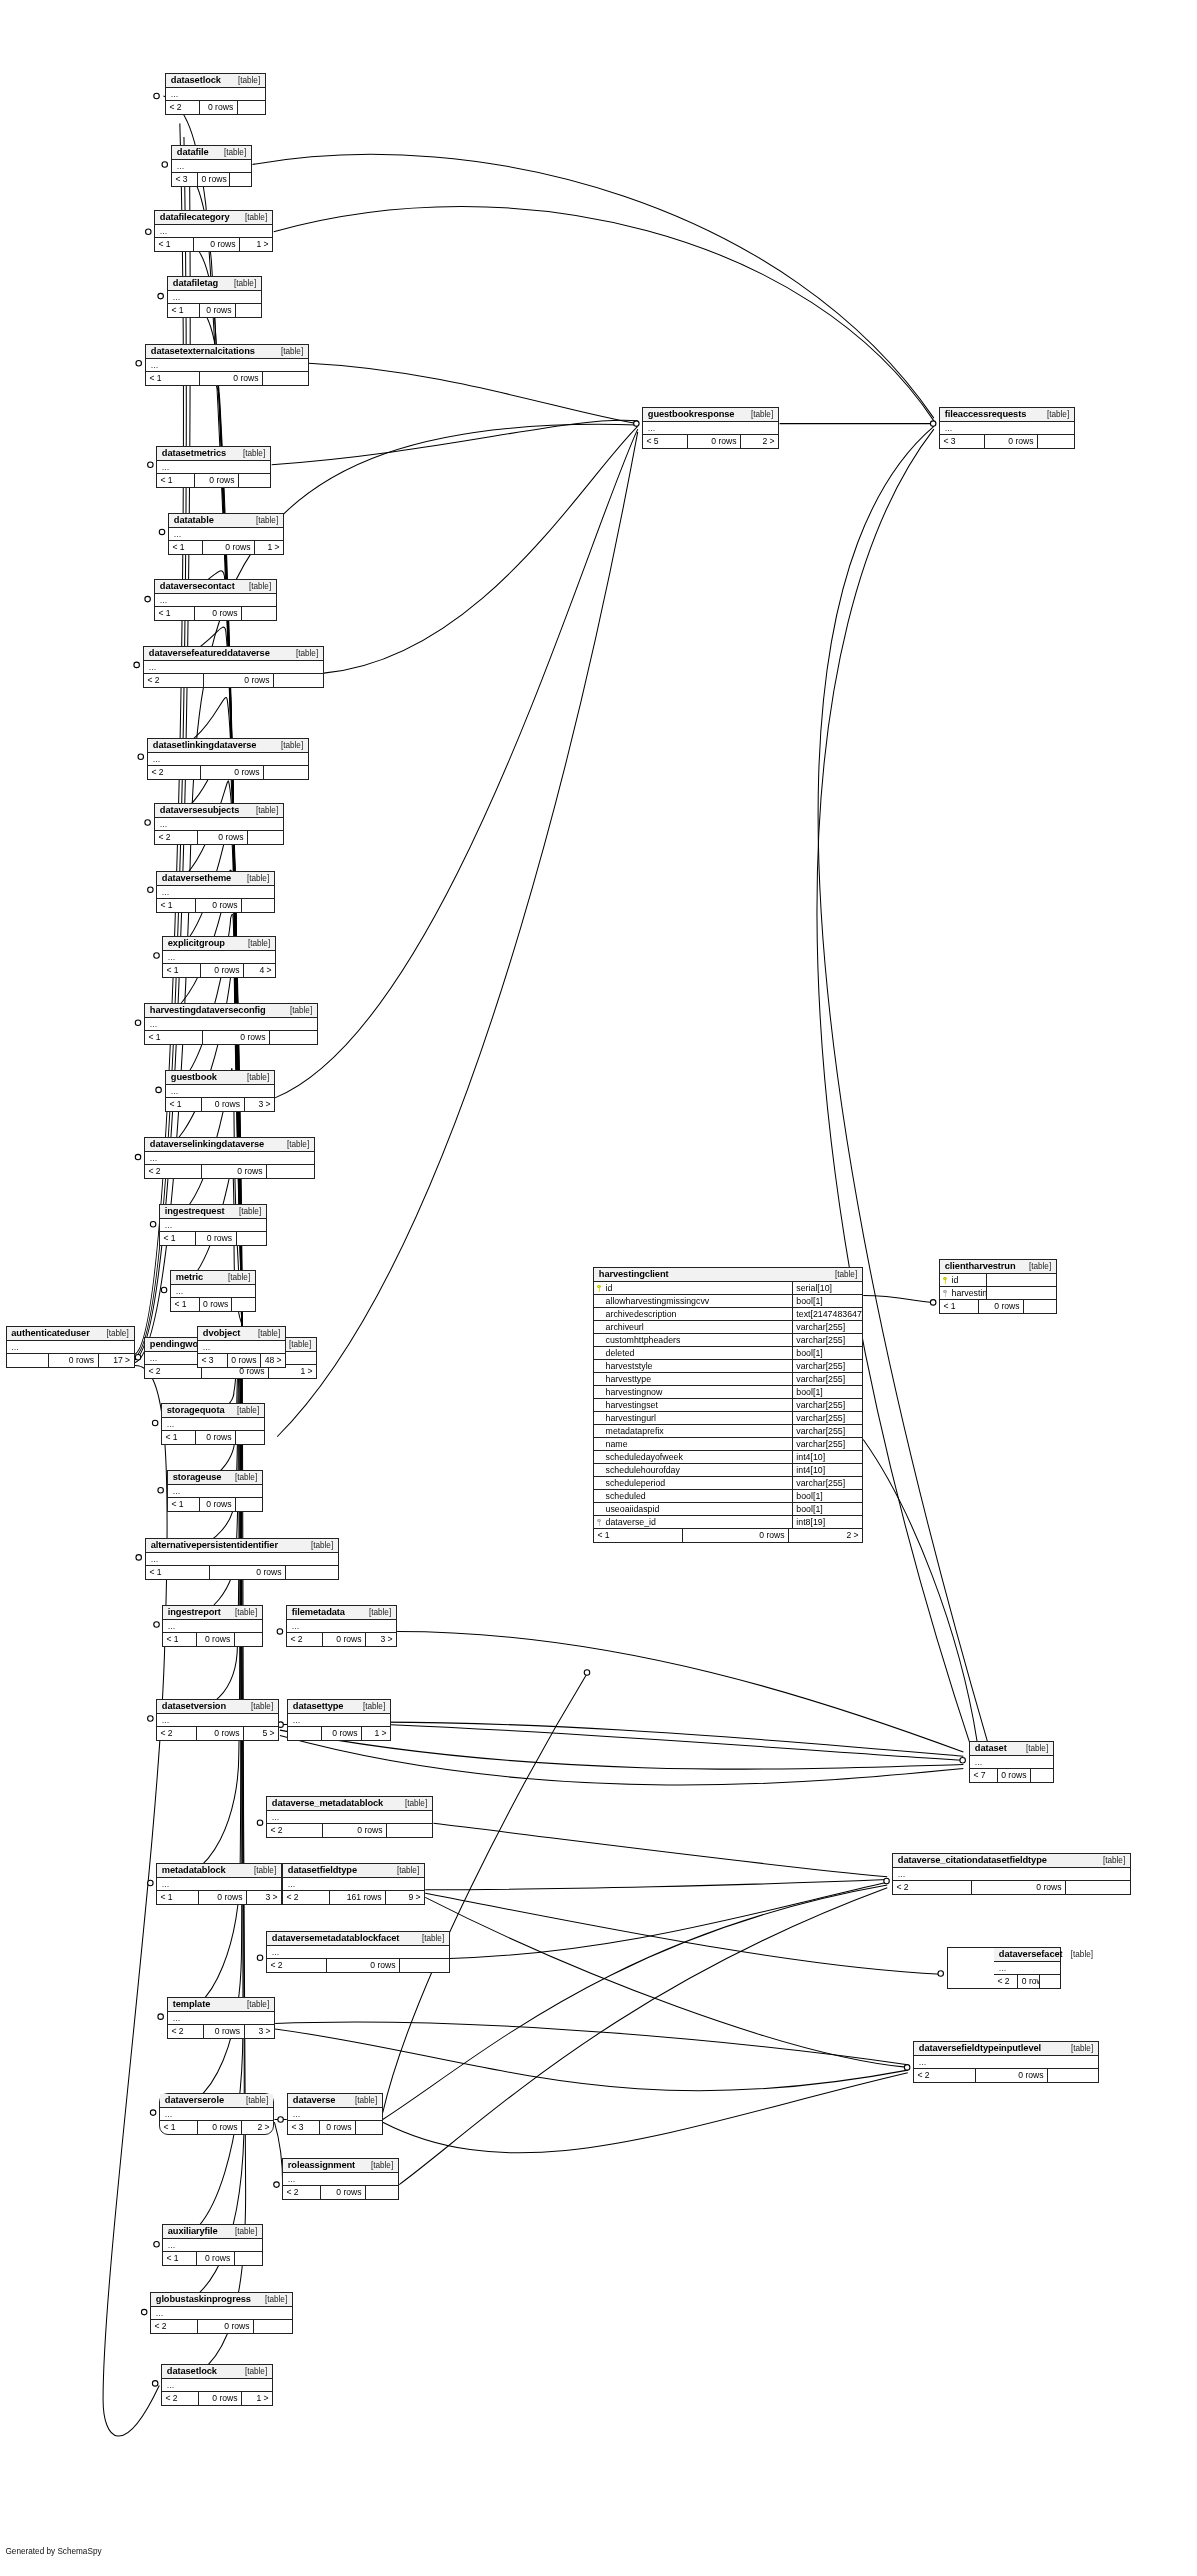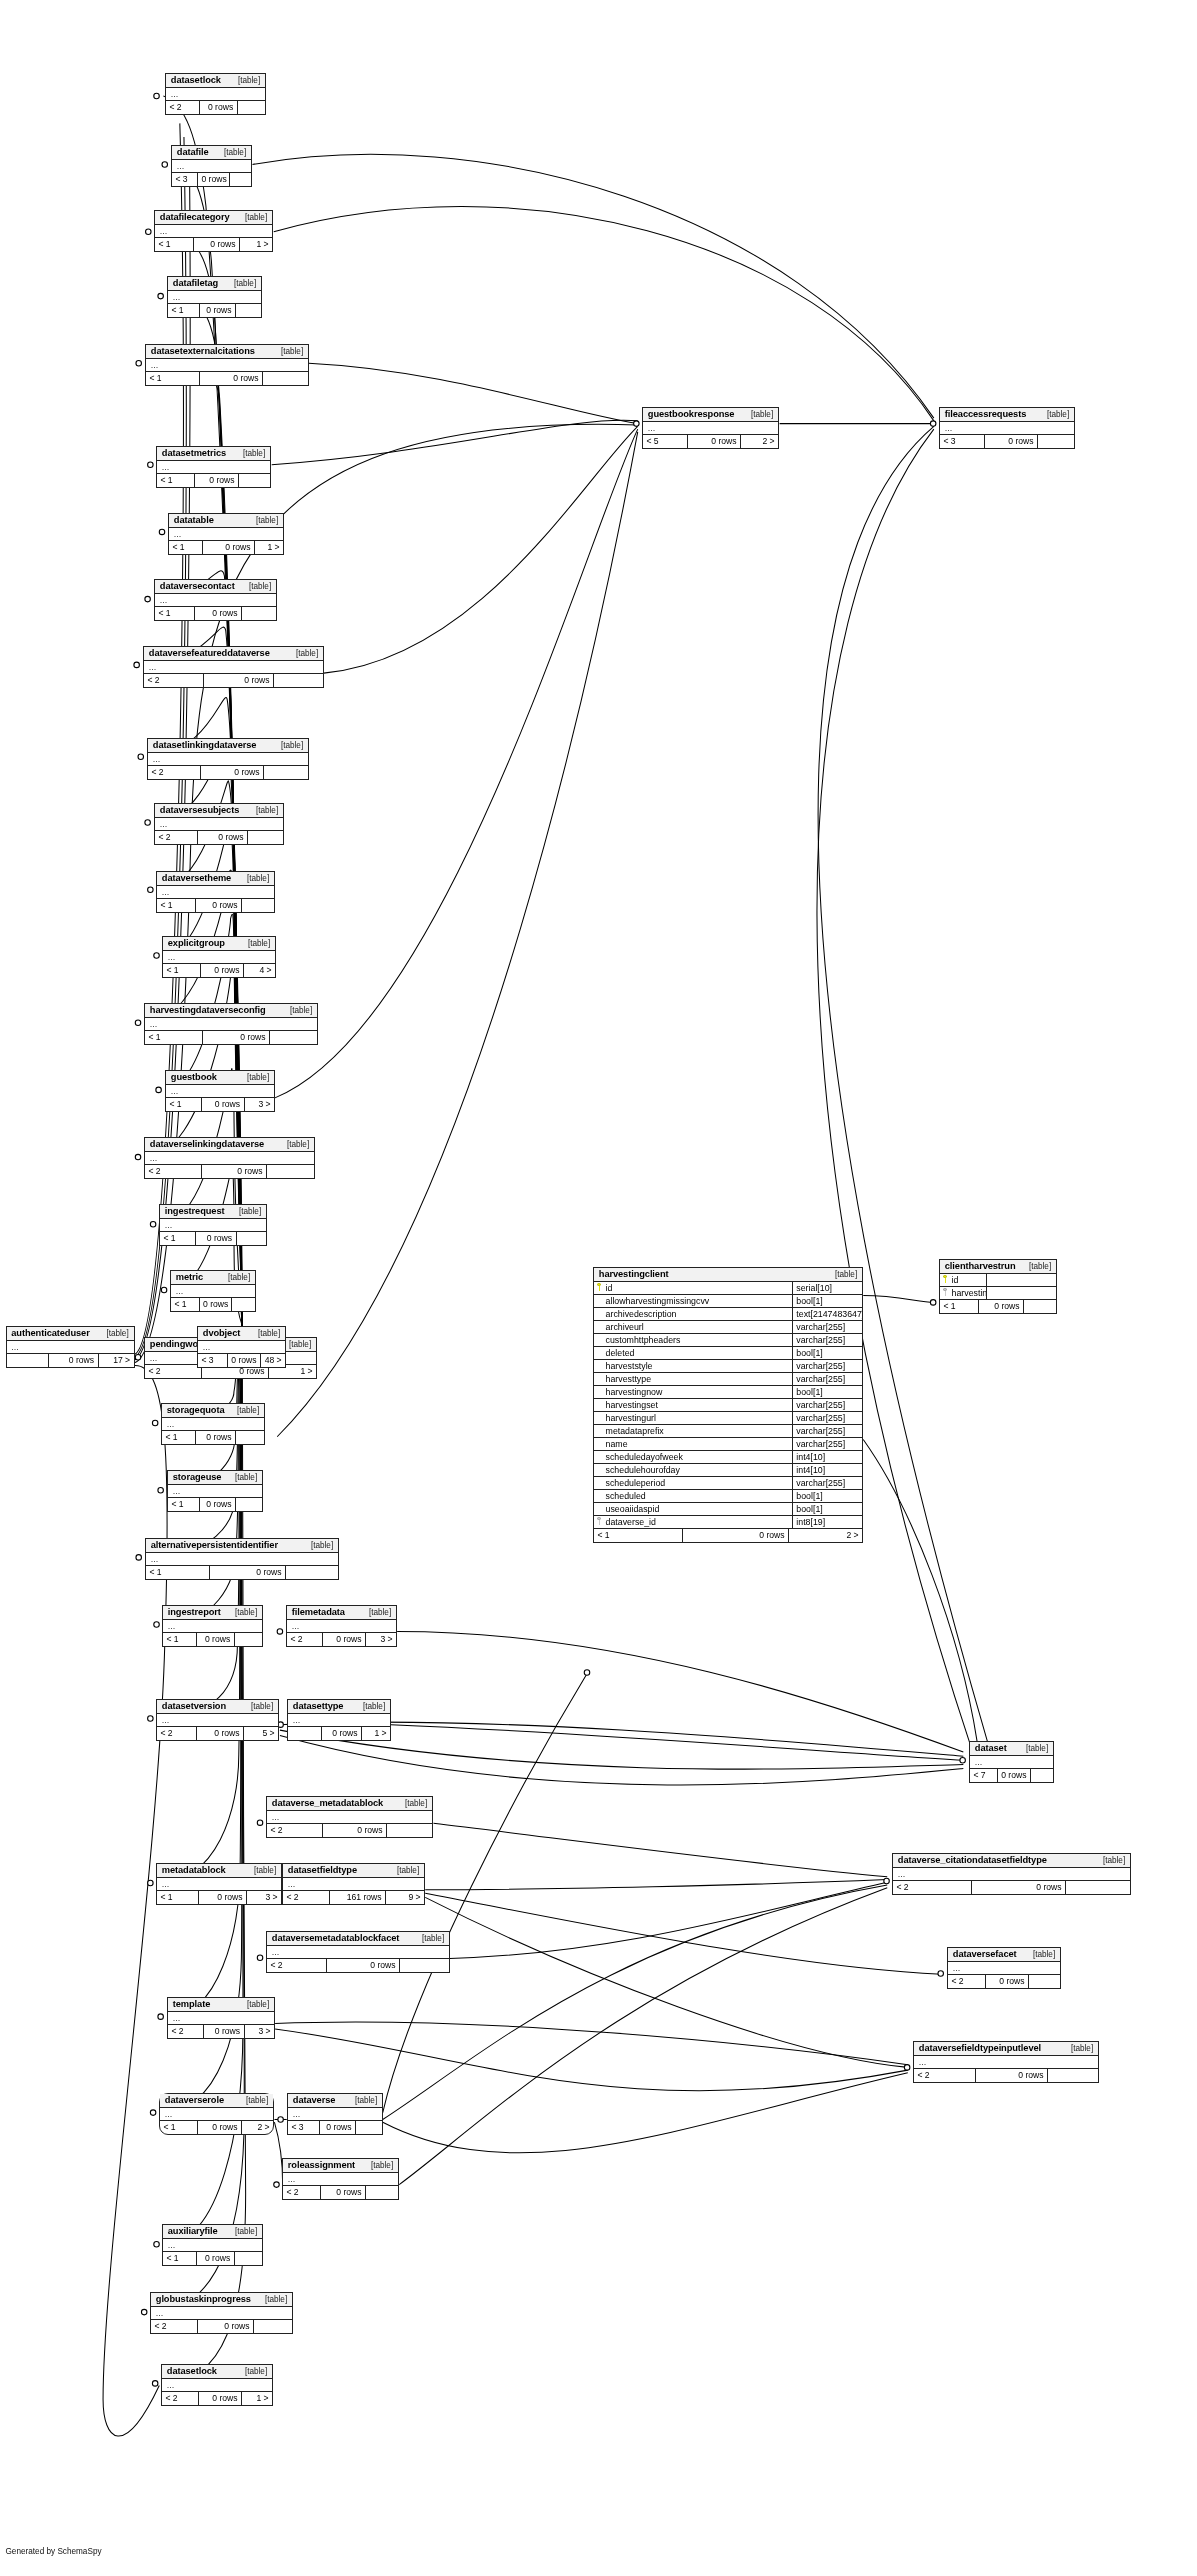--- a/index.html
+++ b/index.html
@@ -95,21 +95,21 @@
     height:13px;
     box-sizing:border-box;
     border-bottom:1.1px solid #222;
     font-size:8.8px;
     line-height:11px;
   }
   .node.detail .col .cname{
     flex:1 1 auto;
     padding:0.7px 2.7px 0 2.7px;
     display:flex;
-    align-items:flex-start;
+    align-items:center;
     gap:2.7px;
     border-right:1.1px solid #222;
     white-space:nowrap;
     overflow:hidden;
   }
   .node.detail .col .ctype{
     width:63px;
     flex:0 0 63px;
     padding:0.7px 2.7px 0 3.4px;
     white-space:nowrap;
@@ -807,21 +807,21 @@
         <span class="tname">dataverse_citationdatasetfieldtype</span>
         <span class="ttag">[table]</span>
       </div>
       <div class="body">...</div>
       <div class="foot">
         <div class="c left" style="width: 79px;">&lt; 2</div>
         <div class="c mid">0 rows</div>
         <div class="c right" style="width: 64px;"></div>
       </div>
     </div>
-    <div class="node" style="left: 947px; top: 1947px; width: 114px;">
+    <div class="node" style="left: 947px; top: 1947px; width: 114px; padding-left: 46px;">
       <div class="hdr">
         <span class="tname">dataversefacet</span>
         <span class="ttag">[table]</span>
       </div>
       <div class="body">...</div>
       <div class="foot">
         <div class="c left" style="width: 38px;">&lt; 2</div>
         <div class="c mid">0 rows</div>
         <div class="c right" style="width: 31px;"></div>
       </div>

